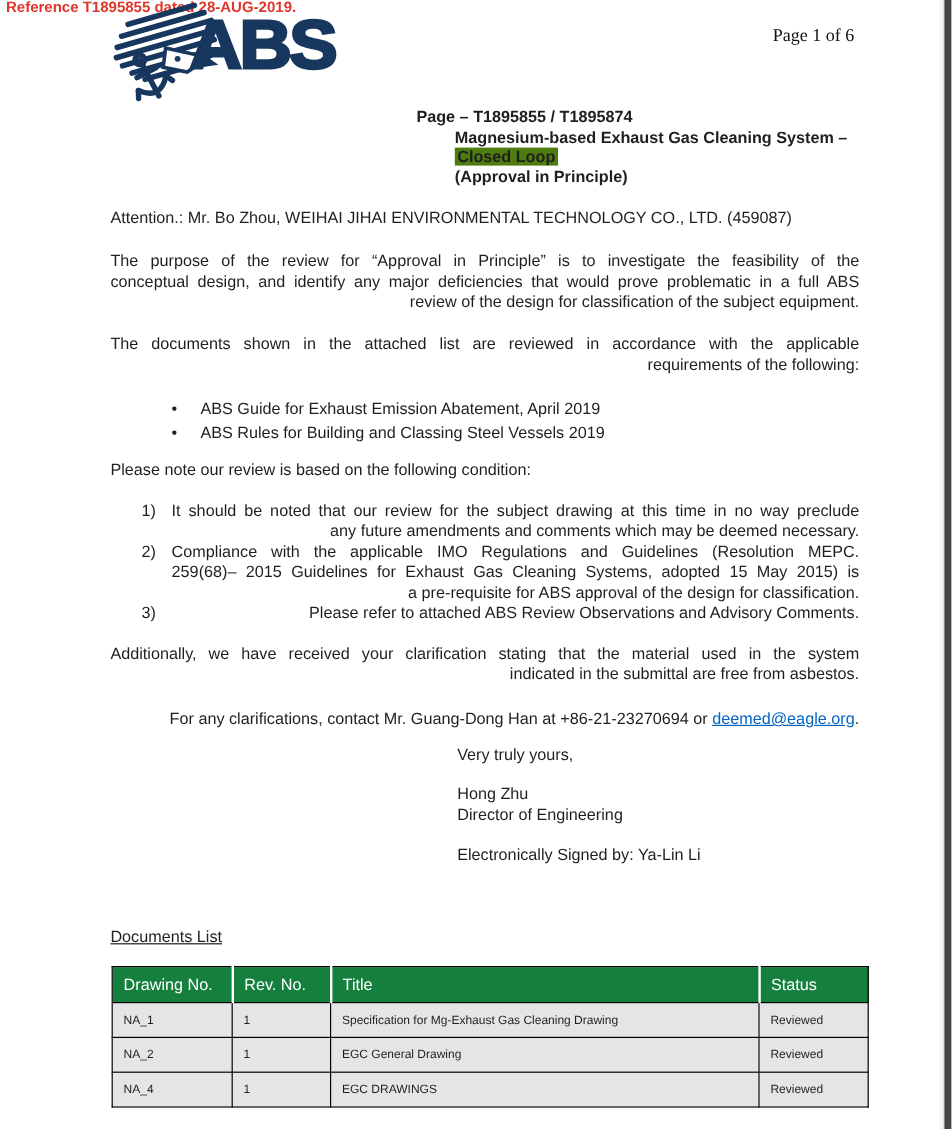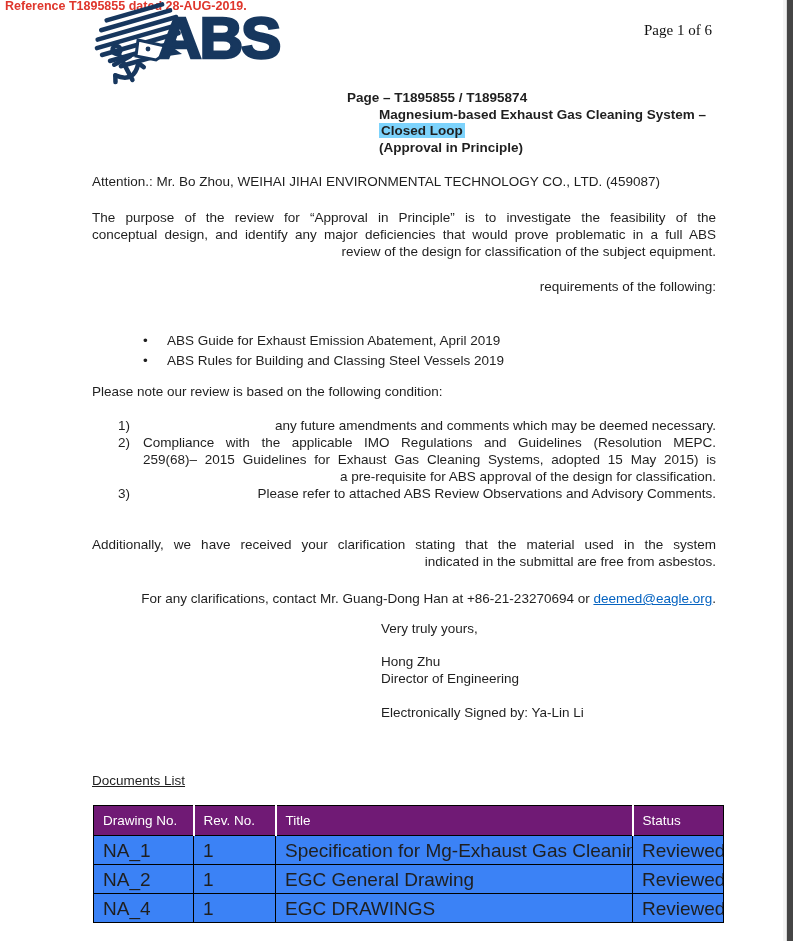--- a/index.html
+++ b/index.html
@@ -27,21 +27,21 @@
     letter-spacing:-2px;line-height:60px;
     -webkit-text-stroke:2.5px #17375e;
     transform:scaleX(1.06);transform-origin:left;
   }
 
   .page-num{left:644px;top:22px;font-family:"Liberation Serif","DejaVu Serif",serif;font-size:15px;color:#111;}
 
   
   .task-block{left:347px;top:90px;font-weight:bold;line-height:16.5px;}
   .task-sub{margin-left:12px;padding-left:20px;}
-  .hl{background:#7dd3fc;padding:0 2px;}
+  .hl{background:#4d7c0f;padding:0 2px;}
 
   
   .doc{left:92px;top:0;width:624px;}
   .jline{text-align:justify;text-align-last:justify;}
   .lline{text-align:right;}
 
   .bullet-item{position:relative;padding-left:75px;line-height:19.5px;}
   .bullet-item .marker{position:absolute;left:51px;top:0;}
 
   .num-item{position:relative;padding-left:51px;}
@@ -50,28 +50,28 @@
   a.mail-link{color:#0563c1;text-decoration:underline;}
 
   .sig{left:381px;}
 
   .docs-heading{left:92px;top:772px;text-decoration:underline;}
 
   
   table.docs{left:93px;top:805px;border-collapse:collapse;table-layout:fixed;width:630px;
     border:1.5px solid #000;}
   table.docs th{
-    background:#701a75;color:#ffffff;font-weight:normal;text-align:left;
+    background:#15803d;color:#ffffff;font-weight:normal;text-align:left;
     height:29px;padding:0 0 0 9px;border-left:2px solid #ffffff;border-bottom:1.5px solid #000;
     font-size:13.5px;
   }
   table.docs th:first-child{border-left:none;}
   table.docs td{
-    height:28px;padding:0 0 0 9px;border:1.5px solid #000;background:#3b82f6;
-    font-size:19px;white-space:nowrap;overflow:hidden;
+    height:28px;padding:0 0 0 9px;border:1.5px solid #000;background:#e5e5e5;
+    font-size:10px;white-space:nowrap;overflow:hidden;
   }
   col.c1{width:100px;} col.c2{width:82px;} col.c3{width:357px;} col.c4{width:91px;}
 </style>
 </head>
 <body>
 
 <div class="abs ref-note">Reference T1895855 dated 28-AUG-2019.</div>
 
 <div class="abs logo">
   <svg width="120" height="86" viewBox="0 0 120 86">
@@ -114,39 +114,41 @@
 
 <div class="abs doc" style="top:173px">Attention.: Mr. Bo Zhou, WEIHAI JIHAI ENVIRONMENTAL TECHNOLOGY CO., LTD. (459087)</div>
 
 <div class="abs doc" style="top:209px">
   <div class="jline">The purpose of the review for “Approval in Principle” is to investigate the feasibility of the</div>
   <div class="jline">conceptual design, and identify any major deficiencies that would prove problematic in a full ABS</div>
   <div class="lline">review of the design for classification of the subject equipment.</div>
 </div>
 
 <div class="abs doc" style="top:278px">
+  <div class="jline">The documents shown in the attached list are reviewed in accordance with the applicable</div>
   <div class="lline">requirements of the following:</div>
 </div>
 
 <div class="abs doc" style="top:331px">
   <div class="bullet-item">
     <span class="marker">•</span>
     <span>ABS Guide for Exhaust Emission Abatement, April 2019</span>
   </div>
   <div class="bullet-item">
     <span class="marker">•</span>
     <span>ABS Rules for Building and Classing Steel Vessels 2019</span>
   </div>
 </div>
 
 <div class="abs doc" style="top:383px">Please note our review is based on the following condition:</div>
 
 <div class="abs doc" style="top:417px">
   <div class="num-item">
     <span class="marker">1)</span>
+    <div class="jline">It should be noted that our review for the subject drawing at this time in no way preclude</div>
     <div class="lline">any future amendments and comments which may be deemed necessary.</div>
   </div>
   <div class="num-item">
     <span class="marker">2)</span>
     <div class="jline">Compliance with the applicable IMO Regulations and Guidelines (Resolution MEPC.</div>
     <div class="jline">259(68)– 2015 Guidelines for Exhaust Gas Cleaning Systems, adopted 15 May 2015) is</div>
     <div class="lline">a pre-requisite for ABS approval of the design for classification.</div>
   </div>
   <div class="num-item">
     <span class="marker">3)</span>

